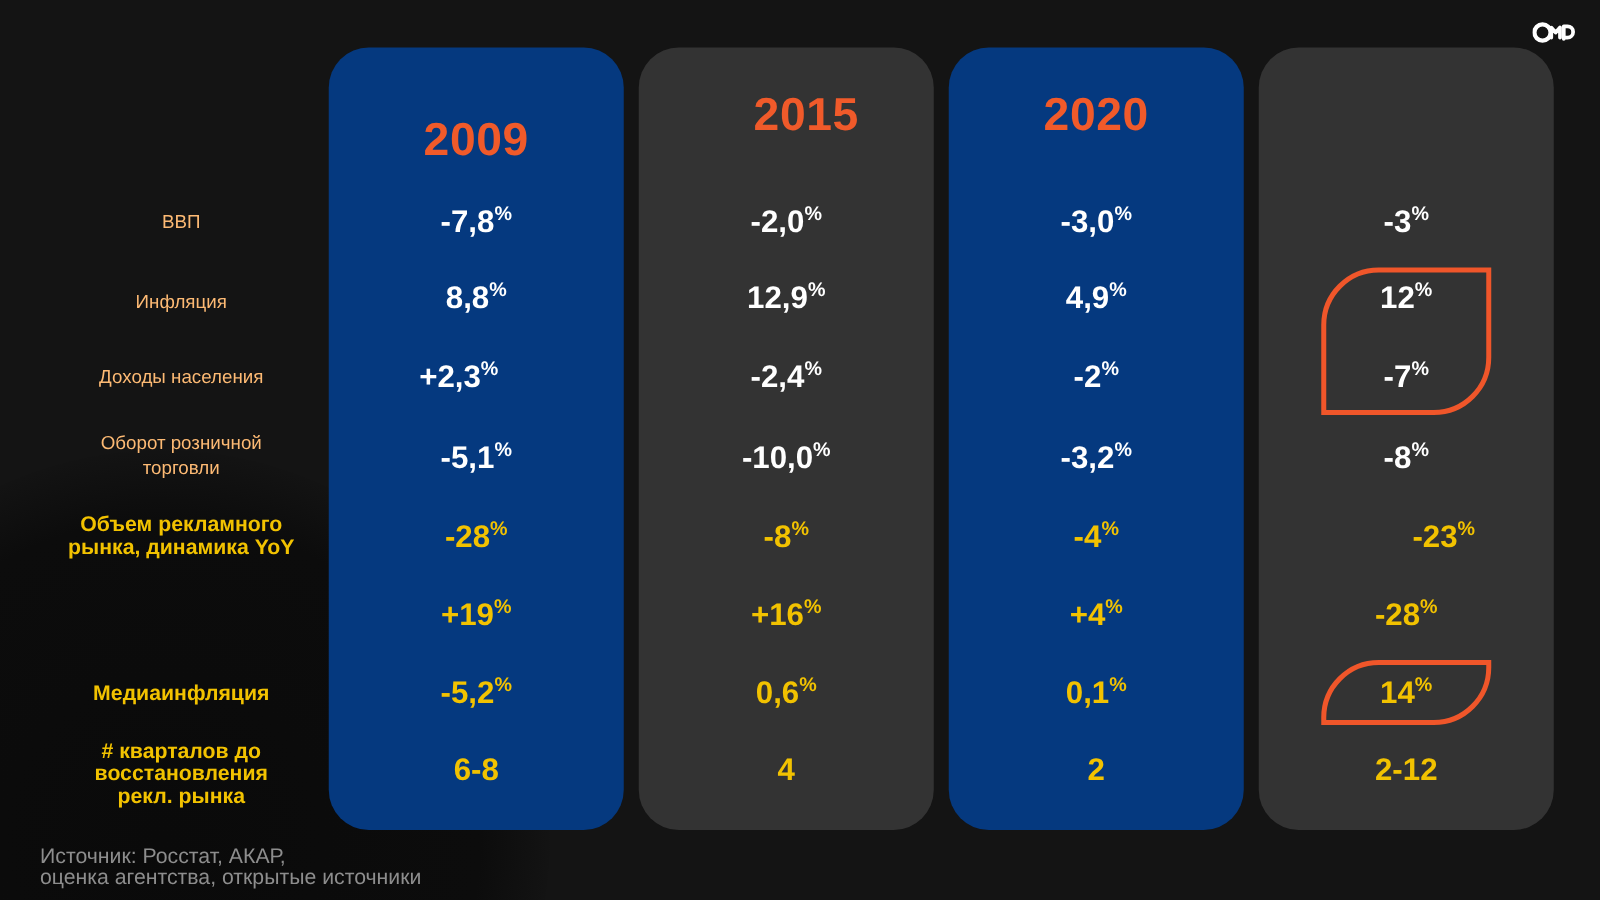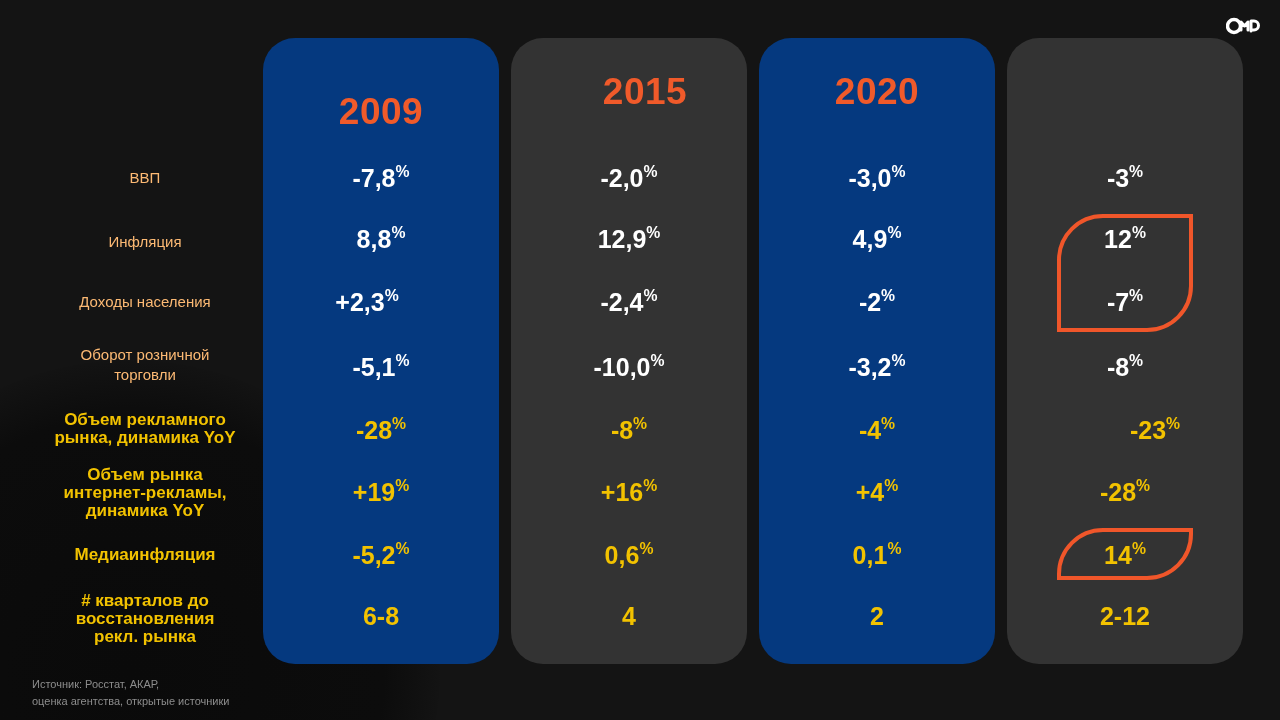--- a/index.html
+++ b/index.html
@@ -110,21 +110,21 @@
     box-sizing: border-box;
     pointer-events: none;
   }
 
   
   #source {
     position: absolute;
     left: 32px;
     bottom: 10px;
     color: #8d8d8d;
-    font-size: 11px;
+    font-size: 17px;
     line-height: 17px;
   }
 </style>
 </head>
 <body>
 
 <div id="slide">
 
   <div id="vignette"></div>
 
@@ -145,21 +145,20 @@
 
     <div class="hdr" style="left:263px;  width:236px;margin-top:20px;">2009</div>
     <div class="hdr" style="left:511px;  width:268px;">2015</div>
     <div class="hdr" style="left:759px;  width:236px;">2020</div>
 
     <div class="rowlabel" style="left:30px; width:230px; top:168px;">ВВП</div>
     <div class="rowlabel" style="left:30px; width:230px; top:232px;">Инфляция</div>
     <div class="rowlabel" style="left:30px; width:230px; top:292px;">Доходы населения</div>
     <div class="rowlabel" style="left:30px; width:230px; top:345px;">Оборот розничной<br>торговли</div>
     <div class="rowlabel accent" style="left:30px; width:230px; top:411px;">Объем рекламного<br>рынка, динамика YoY</div>
-    <div class="rowlabel accent" style="left:30px; width:230px; top:466px;">Объем рынка<br>интернет-рекламы,<br>динамика YoY</div>
     <div class="rowlabel accent" style="left:30px; width:230px; top:546px;">Медиаинфляция</div>
     <div class="rowlabel accent" style="left:30px; width:230px; top:592px;"># кварталов до<br>восстановления<br>рекл. рынка</div>
 
     <div class="leaf" style="left:1057px; top:214px; width:136px; height:118px;"></div>
     <div class="leaf" style="left:1057px; top:528px; width:136px; height:52px;"></div>
 
     <div id="cells">
         <div class="cell" style="left: 263px; width: 236px; top: 163px;">-7,8<span class="pct">%</span></div>
         <div class="cell" style="left: 263px; width: 236px; top: 224px;">8,8<span class="pct">%</span></div>
         <div class="cell" style="left: 263px; width: 208px; top: 287px;">+2,3<span class="pct">%</span></div>

